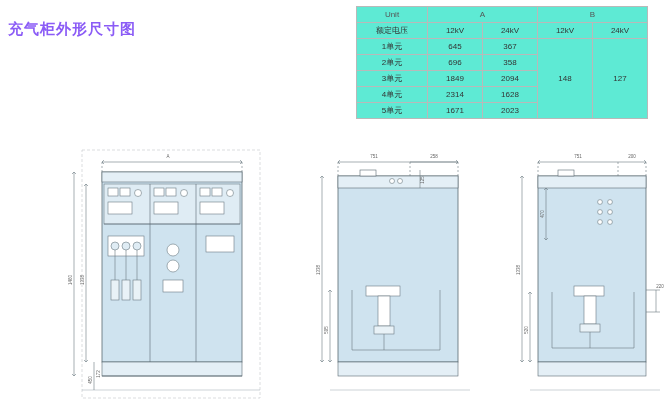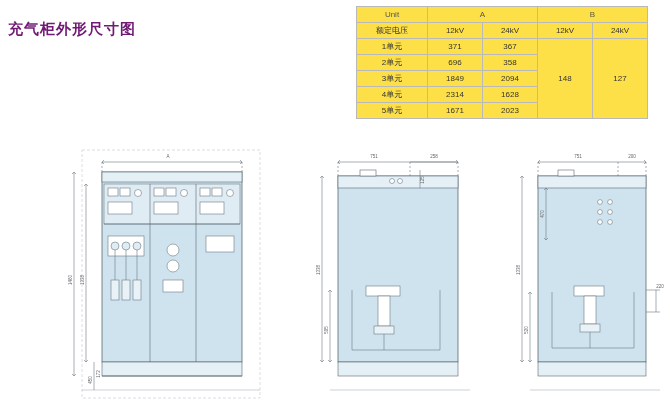--- a/index.html
+++ b/index.html
@@ -6,37 +6,37 @@
   body{
     width:670px;height:411px;
     background:#ffffff;
     font-family:"Liberation Sans","DejaVu Sans",sans-serif;
     position:relative;
     overflow:hidden;
   }
   
   .page-title{
     position:absolute;left:8px;top:20px;
-    font-size:15px;font-weight:bold;color:#701a75;
+    font-size:15px;font-weight:bold;color:#8b5cf6;
     letter-spacing:1px;
   }
   
   .spec-table{
     position:absolute;left:356px;top:6px;
     border-collapse:collapse;
     font-size:8px;color:#333;
     background:#f2f2f2;
   }
   .spec-table td,.spec-table th{
     border:1px solid #b9b9b9;
     padding:2px 4px;
     text-align:center;
     font-weight:normal;
     height:11px;
-    background:#fde047;
+    background:#5eead4;
   }
   .spec-table .hdr{font-size:8px;color:#555;}
   .spec-table .lbl{width:62px;text-align:center;}
   .spec-table .val{width:46px;}
   
   .panel{position:absolute;}
   .panel svg{display:block;}
   
 </style>
 </head>
@@ -53,21 +53,21 @@
   </tr>
   <tr>
     <td class="lbl">额定电压</td>
     <td class="val">12kV</td>
     <td class="val">24kV</td>
     <td class="val">12kV</td>
     <td class="val">24kV</td>
   </tr>
   <tr>
     <td class="lbl">1单元</td>
-    <td class="val">371</td>
+    <td class="val">645</td>
     <td class="val">367</td>
     <td class="val" rowspan="5">148</td>
     <td class="val" rowspan="5">127</td>
   </tr>
   <tr>
     <td class="lbl">2单元</td>
     <td class="val">696</td>
     <td class="val">358</td>
   </tr>
   <tr>

